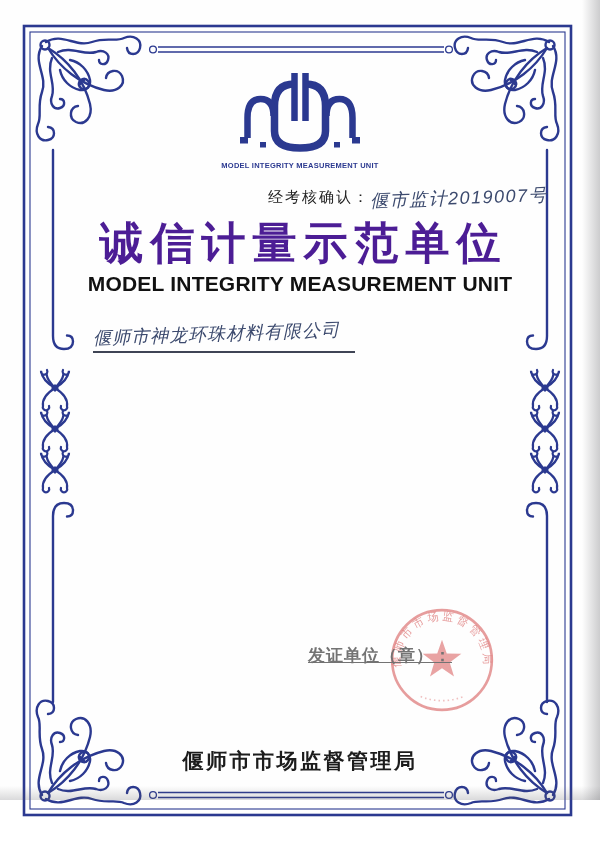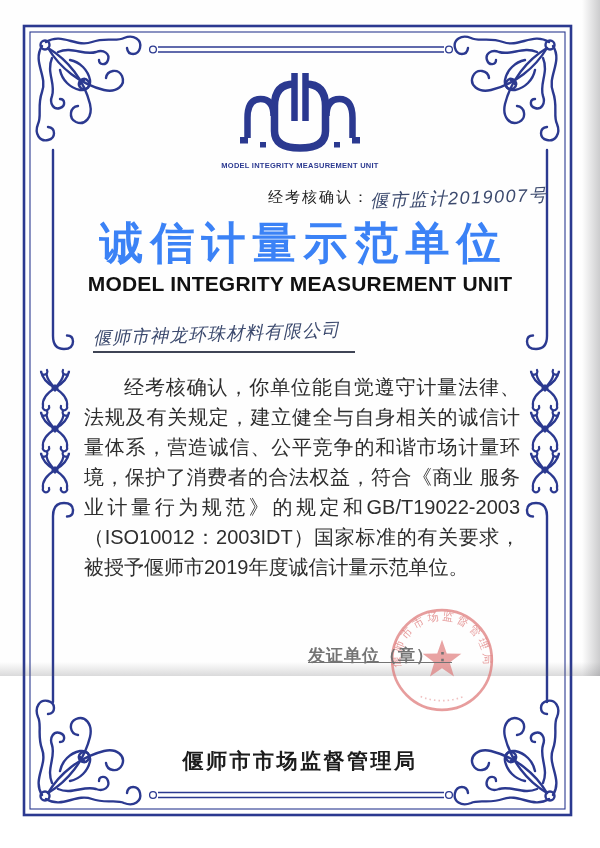--- a/index.html
+++ b/index.html
@@ -2,21 +2,21 @@
 <html><head>
 <meta charset="utf-8">
 <style>
   html,body{margin:0;padding:0;}
   body{
     width:600px;height:848px;overflow:hidden;
     font-family:"Liberation Sans","DejaVu Sans",sans-serif;
     background:#ffffff;
   }
   .page{
-    position:relative;width:600px;height:676px;background:#fefefe;
+    position:relative;width:600px;height:800px;background:#fefefe;
   }
   
   .shade-right{
     position:absolute;top:0;right:0;width:18px;height:100%;
     background:linear-gradient(to right, rgba(90,90,95,0) 0%, rgba(90,90,95,.30) 100%);
     pointer-events:none;
   }
   .shade-bottom{
     position:absolute;bottom:0;left:0;width:100%;height:14px;
     background:linear-gradient(to bottom, rgba(90,90,95,0) 0%, rgba(90,90,95,.22) 100%);
@@ -38,21 +38,21 @@
     display:inline-block;
     font-style:italic;font-weight:500;color:#3c4a6e;
     transform:rotate(-2deg);
     letter-spacing:1.5px;
   }
   .certno .handwriting{font-size:18px;vertical-align:-2px;}
 
   .title-zh{
     position:absolute;left:0;top:214px;width:100%;text-align:center;
     font-family:"Liberation Serif","DejaVu Serif",serif;
-    font-size:44px;font-weight:900;letter-spacing:7px;color:#3b82f6;
+    font-size:44px;font-weight:900;letter-spacing:7px;color:#4c1d95;
     text-indent:7px;
   }
   .title-en{
     position:absolute;left:0;top:272px;width:100%;text-align:center;
     font-size:21px;font-weight:800;letter-spacing:.2px;color:#111;
   }
   .company-line{
     position:absolute;left:93px;top:322px;width:262px;
     border-bottom:2px solid #3f4455;
     padding-bottom:5px;text-align:left;
@@ -160,21 +160,20 @@
     <span class="label">经考核确认：</span><span class="handwriting">偃市监计2019007号</span>
   </div>
 
   <div class="title-zh">诚信计量示范单位</div>
   <div class="title-en">MODEL INTEGRITY MEASUREMENT UNIT</div>
 
   <div class="company-line">
     <span class="handwriting">偃师市神龙环珠材料有限公司</span>
   </div>
 
-  <div class="body-text">经考核确认，你单位能自觉遵守计量法律、法规及有关规定，建立健全与自身相关的诚信计量体系，营造诚信、公平竞争的和谐市场计量环境，保护了消费者的合法权益，符合《商业 服务业计量行为规范》的规定和GB/T19022-2003（ISO10012：2003IDT）国家标准的有关要求，被授予偃师市2019年度诚信计量示范单位。</div>
 
   <div class="issuer-line">发证单位（章）：</div>
 
   <svg class="seal" width="120" height="120" viewBox="0 0 118 118">
     <defs>
       <path id="sealTextArc" d="M21 76 A 41 41 0 1 1 97 76" fill="none"></path>
     </defs>
     <circle cx="59" cy="59" r="49" fill="none" stroke="#dd7474" stroke-width="2.6" opacity="0.8"></circle>
     <path d="M59,39 L63.7,52.5 L78,52.8 L66.6,61.5 L70.8,75.2 L59,67 L47.2,75.2 L51.4,61.5 L40,52.8 L54.3,52.5 Z" fill="#dd7474" opacity="0.75"></path>
     <text font-size="11" fill="#dd7474" letter-spacing="3" opacity="0.8" font-family="Liberation Sans, sans-serif">

